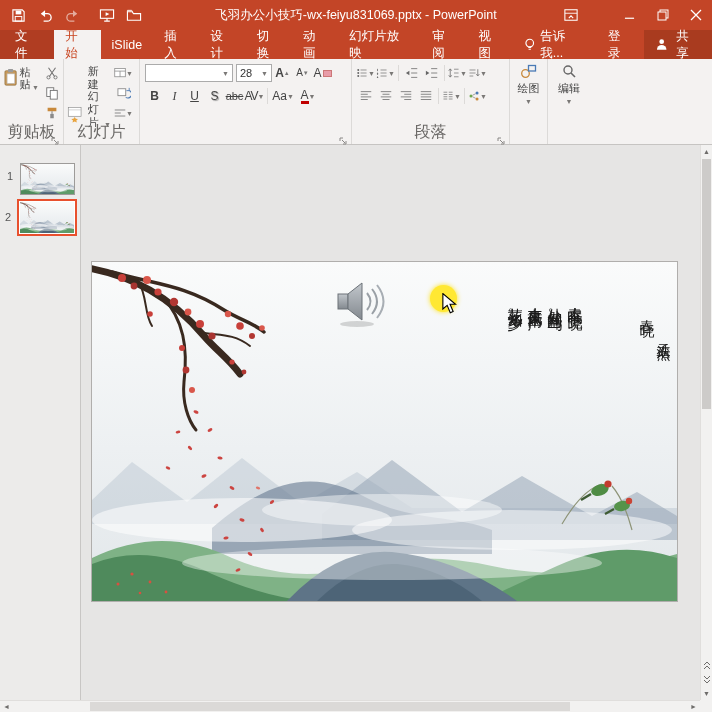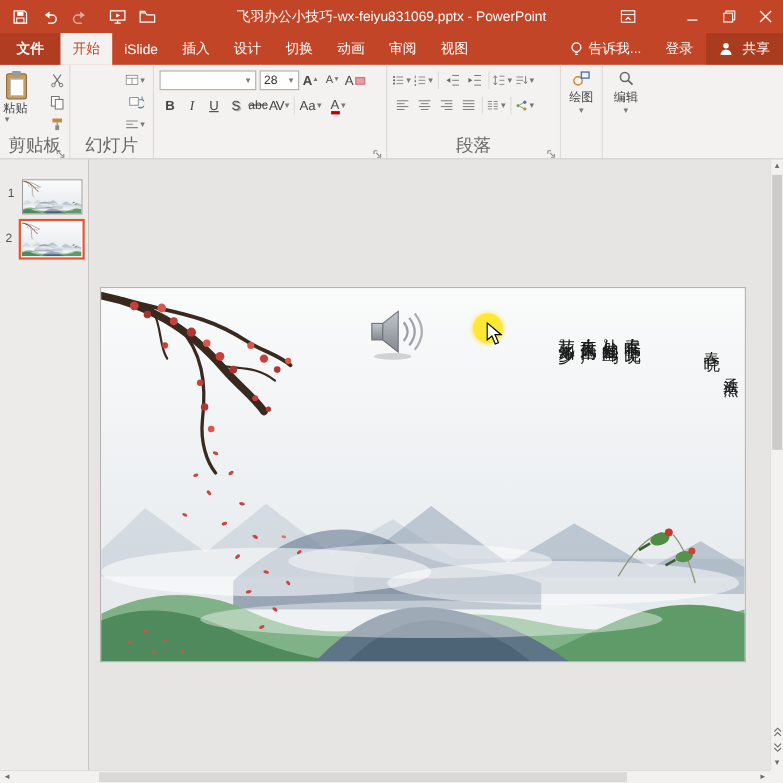--- a/index.html
+++ b/index.html
@@ -11,33 +11,33 @@
   .qat{display:flex;align-items:center;gap:9px;margin-left:9px;}
   .qat .qbtn{width:18px;height:18px;display:flex;align-items:center;justify-content:center;}
   .tb-title{position:absolute;left:50%;transform:translateX(-50%);font-size:12.5px;white-space:nowrap;color:#fff;}
   .win-controls{position:absolute;right:0;top:0;height:30px;display:flex;align-items:stretch;}
   .win-btn{width:33px;display:flex;align-items:center;justify-content:center;}
   .ribbon-display{margin-right:26px;}
 
   
   .tabrow{position:absolute;top:30px;left:0;right:0;height:29px;background:#C34527;display:flex;align-items:stretch;font-size:12.5px;}
   .tab{display:flex;align-items:center;padding:0 11px;color:#fff;cursor:default;}
-  .tab.file{background:#B03D22;padding:8px 15px;font-weight:bold;}
+  .tab.file{background:#B03D22;padding:8px 15px;}
   .tab.selected{background:#F4F2F1;color:#C8441F;}
   .tabs-right{margin-left:auto;display:flex;align-items:stretch;color:#fff;justify-content:center;}
   .tellme{display:flex;align-items:center;gap:5px;padding:0 10px;}
   .signin{display:flex;align-items:center;padding:0 12px;}
   .share{display:flex;align-items:center;gap:9px;padding:0 12px;background:#A93B1F;}
 
   
   .ribbon{position:absolute;top:59px;left:0;right:0;height:86px;background:#F4F2F1;border-bottom:1px solid #C6C4C2;box-sizing:border-box;display:flex;align-items:stretch;color:#444;}
   .grp{position:relative;border-right:1px solid #DCDAD8;box-sizing:border-box;flex:none;height:100%;}
   .grp-label{position:absolute;bottom:1px;left:0;right:0;text-align:center;font-size:16px;color:#6a6866;}
   .launcher{position:absolute;right:2px;bottom:2px;width:10px;height:10px;}
-  .big-btn{position:absolute;display:flex;flex-direction:column;align-items:flex-start;font-size:11px;color:#444;}
+  .big-btn{position:absolute;display:flex;flex-direction:row;align-items:flex-end;font-size:11px;color:#444;}
   .bigl{margin-top:2px;text-align:center;line-height:1.15;}
   .caret{font-size:7px;color:#7a7876;line-height:1;}
   .btn{width:19px;height:18px;display:flex;align-items:center;justify-content:center;border-radius:2px;}
   .minis{display:flex;flex-direction:column;gap:2px;}
   .row{position:absolute;display:flex;align-items:center;gap:1px;}
   .combo{height:18px;background:#fff;border:1px solid #ABABAB;display:flex;align-items:center;font-size:11px;color:#333;padding:0 3px;box-sizing:border-box;}
   .combo .caret{margin-left:auto;}
   .sep{width:1px;height:16px;background:#DCDAD8;margin:0 2px;}
   .lt{font-size:12px;color:#444;line-height:1;}
   .b{font-weight:bold;}
@@ -250,20 +250,23 @@
     <div class="tab">
         <span>设计</span>
       </div>
     <div class="tab">
         <span>切换</span>
       </div>
     <div class="tab">
         <span>动画</span>
       </div>
     <div class="tab">
+        <span>幻灯片放映</span>
+      </div>
+    <div class="tab">
         <span>审阅</span>
       </div>
     <div class="tab">
         <span>视图</span>
       </div>
     <div class="tabs-right">
       <div class="tellme">
         <svg width="12" height="14" viewBox="0 0 12 14">
             <circle cx="6" cy="5" r="4" fill="none" stroke="#fff" stroke-width="1.2"></circle>
             <path d="M4.5,9.5 h3 M4.8,11.5 h2.4" stroke="#fff" stroke-width="1.2"></path>
@@ -319,20 +322,29 @@
       </div>
       <div class="grp-label"><span>剪贴板</span></div>
       <div class="launcher">
         <svg width="9" height="9" viewBox="0 0 9 9">
             <path d="M1,1 h3 M1,1 v3 M3,3 l3,3 M7,4 v3 h-3" fill="none" stroke="#8a8886"></path>
           </svg>
       </div>
     </div>
 
     <div class="grp" style="width:76px">
+      <div class="big-btn" style="left:3px;top:4px;width:44px">
+        <svg width="24" height="26" viewBox="0 0 24 28">
+            <rect x="2" y="2" width="20" height="14" fill="#fff" stroke="#888"></rect>
+            <path d="M2,6 h20" stroke="#bbb"></path>
+            <path d="M12,17 l1.8,3 3.4,.3 -2.6,2.2 .8,3.3 -3.4,-1.8 -3.4,1.8 .8,-3.3 -2.6,-2.2 3.4,-.3z" fill="#E8A33D"></path>
+          </svg>
+        <span class="bigl" style="width:34px">新建幻灯片</span>
+        <span class="caret">▼</span>
+      </div>
       <div class="minis" style="position:absolute;left:50px;top:5px">
         <div class="btn">
           <svg width="14" height="12" viewBox="0 0 16 14">
               <rect x="1" y="1" width="14" height="11" fill="#fff" stroke="#888"></rect>
               <path d="M1,4.5 h14 M8,4.5 v7.5" stroke="#888"></path>
             </svg>
           <span class="caret">▼</span>
         </div>
         <div class="btn">
           <svg width="14" height="13" viewBox="0 0 16 15">

